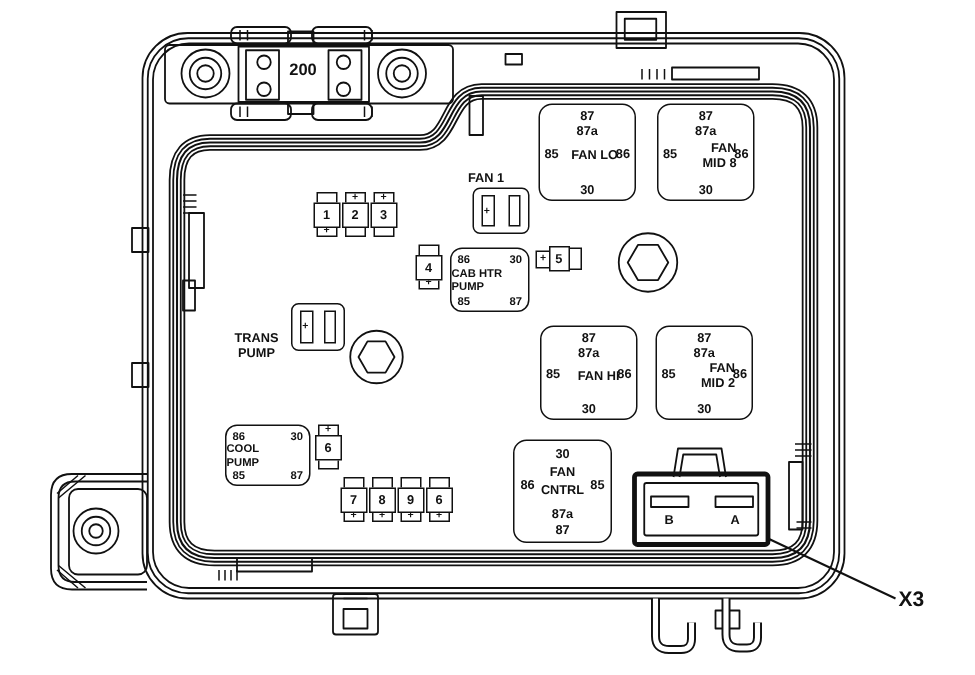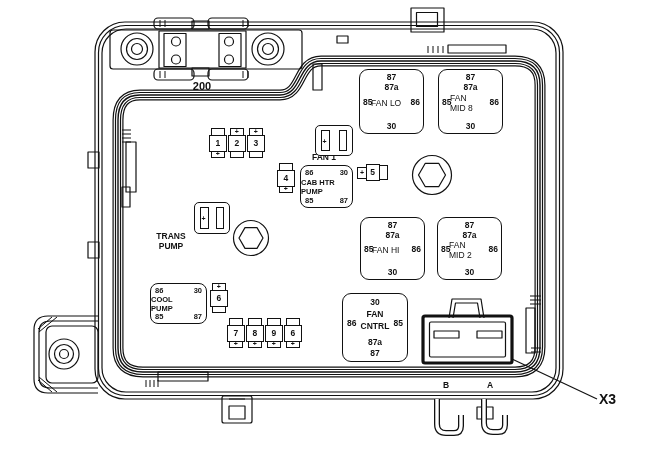--- a/index.html
+++ b/index.html
@@ -3,31 +3,31 @@
 <meta charset="utf-8">
 <style>
   * { box-sizing: border-box; margin: 0; padding: 0; }
   html,body { background:#fff; }
   #canvas {
     position: relative; width: 650px; height: 450px; background:#fff;
     font-family: "Liberation Sans", sans-serif; color:#111; overflow:hidden;
   }
   #canvas svg { position:absolute; left:0; top:0; }
   .txt { position:absolute; font-weight:bold; font-size:8.5px; color:#111; white-space:nowrap;text-align:center; }
-  .ctr { text-align:center; white-space:normal;margin-top:39px; }
+  .ctr { text-align:center; white-space:normal; }
   
   .relay { position:absolute; border:1.6px solid #111; border-radius:9px; background:transparent; }
   .relay > span { position:absolute; font-weight:bold; font-size:8.5px; white-space:nowrap; }
   .rt1 { top:2px; left:0; right:0; text-align:center; }
   .rt2 { top:12px; left:0; right:0; text-align:center; }
   .rl  { left:3px; top:50%; transform:translateY(-50%); }
   .rr  { right:3px; top:50%; transform:translateY(-50%); }
   .rb  { bottom:2px; left:0; right:0; text-align:center; }
   .rname { position:absolute; left:11px; right:11px; top:53%; transform:translateY(-50%);
-           text-align:left; font-weight:normal; font-size:8.5px; line-height:10px; }
+           text-align:right; font-weight:bold; font-size:8.5px; line-height:10px; }
   .rname span { display:block; }
   
   .crelay { position:absolute; border:1.5px solid #111; border-radius:8px; }
   .crelay > span { position:absolute; font-weight:bold; font-size:7.5px; }
   .ctl { top:2px; left:4px; } .ctr2 { top:2px; right:4px; }
   .cbl { bottom:2px; left:4px; } .cbr { bottom:2px; right:4px; }
   .cname { position:absolute; left:0; right:0; top:50%; transform:translateY(-50%);
            font-weight:bold; font-size:7.5px; line-height:9.5px; }
   .cname span { display:block; }
   
@@ -185,21 +185,21 @@
 
   <div class="txt ctr" style="left:186px;top:41px;width:32px;font-size:11px;">200</div>
 
   <div class="txt ctr" style="left:294px;top:113px;width:60px;">FAN 1</div>
   <div class="holder" style="left:315px;top:125px;width:38px;height:31px;">
     <div class="slot sl"></div>
     <div class="slot sr"></div>
     <span class="hplus">+</span>
   </div>
 
-  <div class="txt ctr" style="left:151px;top:192px;width:40px;line-height:10px;">
+  <div class="txt ctr" style="left:151px;top:220px;width:40px;line-height:10px;">
     <span>TRANS</span><br>
     <span>PUMP</span>
   </div>
   <div class="holder" style="left:194px;top:202px;width:36px;height:32px;">
     <div class="slot sl"></div>
     <div class="slot sr"></div>
     <span class="hplus">+</span>
   </div>
 
   <div class="relay" style="left:359px;top:69px;width:65px;height:65px;">

